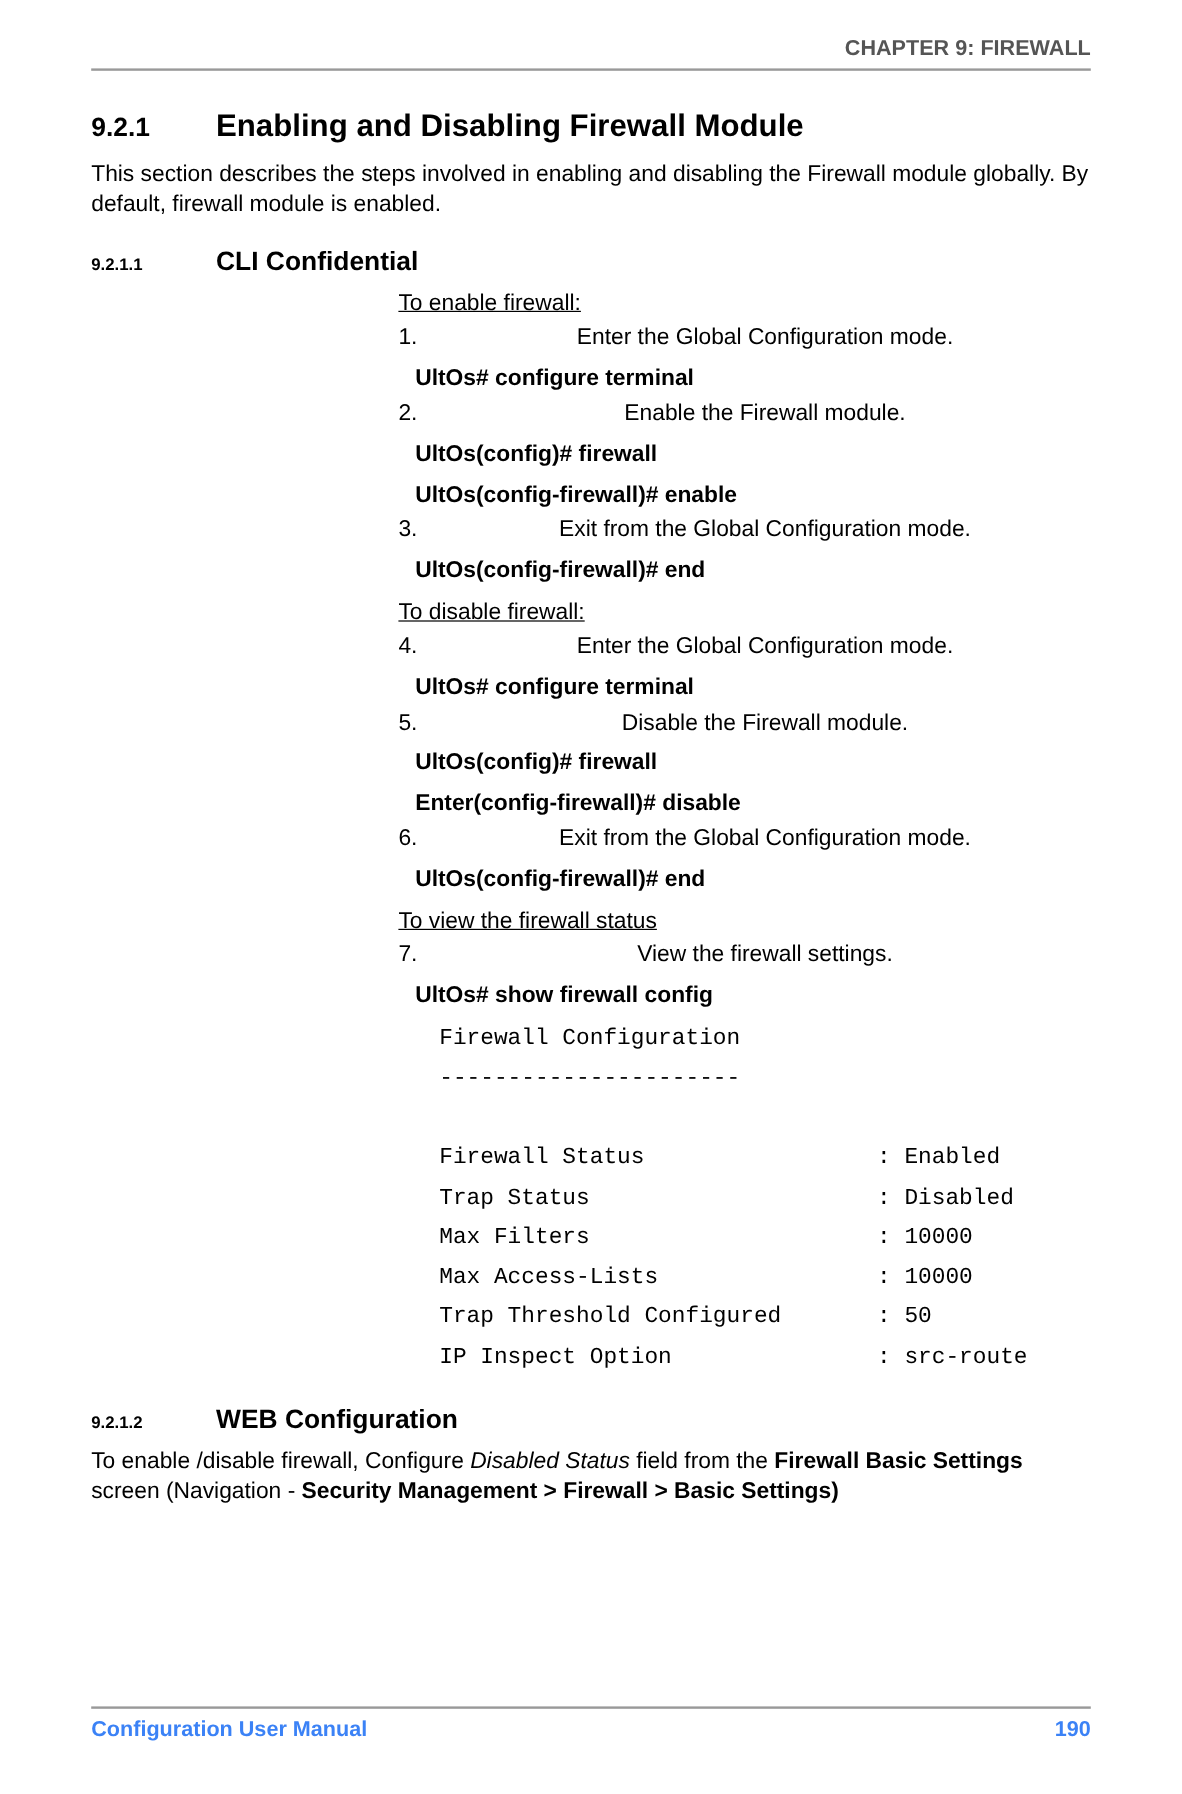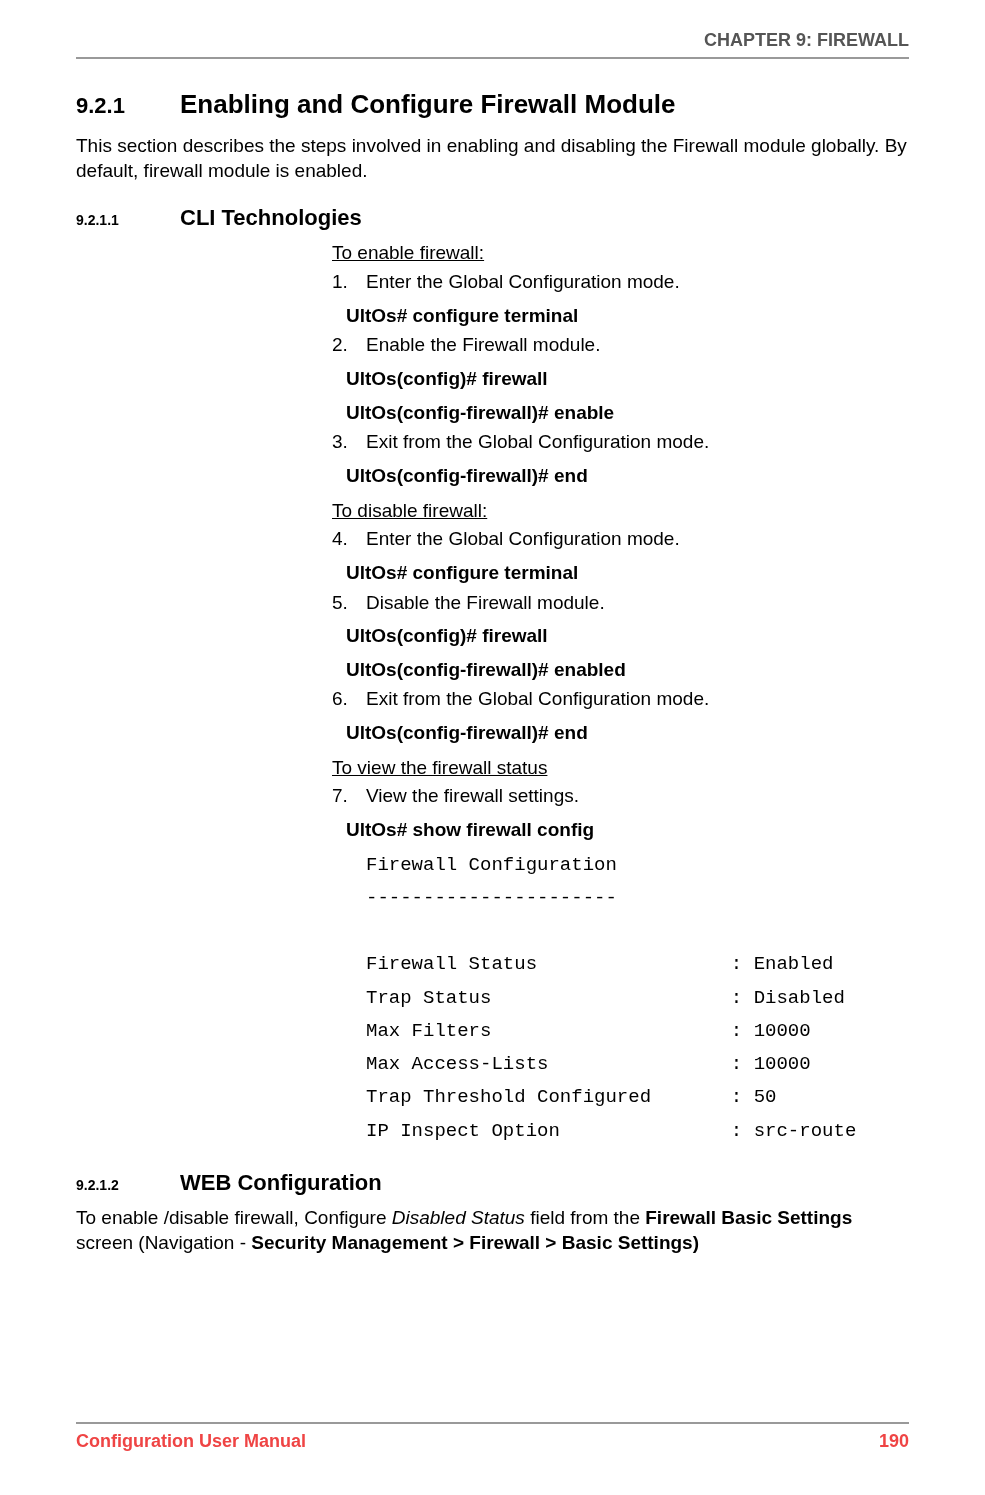--- a/index.html
+++ b/index.html
@@ -72,20 +72,21 @@
     display: flex;
     margin-top: 3px;
     line-height: 1.35;
   }
   .step-num {
     width: 34px;
     flex-shrink: 0;
   }
   .step-txt {
     flex: 1;
+    text-align: center;
   }
   .cmd {
     font-weight: bold;
     margin-left: 14px;
     margin-top: 8px;
     margin-bottom: 4px;
     line-height: 1.35;
   }
   .mono-block {
     font-family: "Courier New", Courier, monospace;
@@ -103,46 +104,46 @@
     bottom: 42px;
   }
   .footer-rule {
     border: none;
     border-top: 2px solid #999;
     margin: 0 0 6px 0;
   }
   .footer-row {
     display: flex;
     justify-content: space-between;
-    color: #ef4444;
+    color: #3b82f6;
     font-weight: bold;
     font-size: 18px;
     line-height: 1.3;
   }
   .footer-left { max-width: 640px; }
   .web-para .i { font-style: italic; }
   .web-para .b { font-weight: bold; margin-top: 40px; }
 </style>
 </head>
 <body>
 <div class="page">
 
   <div class="chapter-header">CHAPTER 9: FIREWALL</div>
   <hr class="top-rule">
 
   <div class="h-row h3">
     <div class="num">9.2.1</div>
-    <div class="txt">Enabling and Configure Firewall Module</div>
+    <div class="txt">Enabling and Disabling Firewall Module</div>
   </div>
 
   <div class="indent-block para">This section describes the steps involved in enabling and disabling the Firewall module globally. By default, firewall module is enabled.</div>
 
   <div class="h-row h4">
     <div class="num">9.2.1.1</div>
-    <div class="txt">CLI Technologies</div>
+    <div class="txt">CLI Confidential</div>
   </div>
 
   <div class="indent-block" style="margin-top:10px;">
 
     <span class="sub-u">To enable firewall:</span>
 
     <div class="step-row">
       <div class="step-num">1.</div>
       <div class="step-txt">Enter the Global Configuration mode.</div>
     </div>
@@ -167,21 +168,21 @@
       <div class="step-num">4.</div>
       <div class="step-txt">Enter the Global Configuration mode.</div>
     </div>
     <div class="cmd">UltOs# configure terminal</div>
 
     <div class="step-row">
       <div class="step-num">5.</div>
       <div class="step-txt">Disable the Firewall module.</div>
     </div>
     <div class="cmd">UltOs(config)# firewall</div>
-    <div class="cmd">UltOs(config-firewall)# enabled</div>
+    <div class="cmd">Enter(config-firewall)# disable</div>
 
     <div class="step-row">
       <div class="step-num">6.</div>
       <div class="step-txt">Exit from the Global Configuration mode.</div>
     </div>
     <div class="cmd">UltOs(config-firewall)# end</div>
 
     <span class="sub-u" style="margin-top:10px;">To view the firewall status</span>
 
     <div class="step-row">

